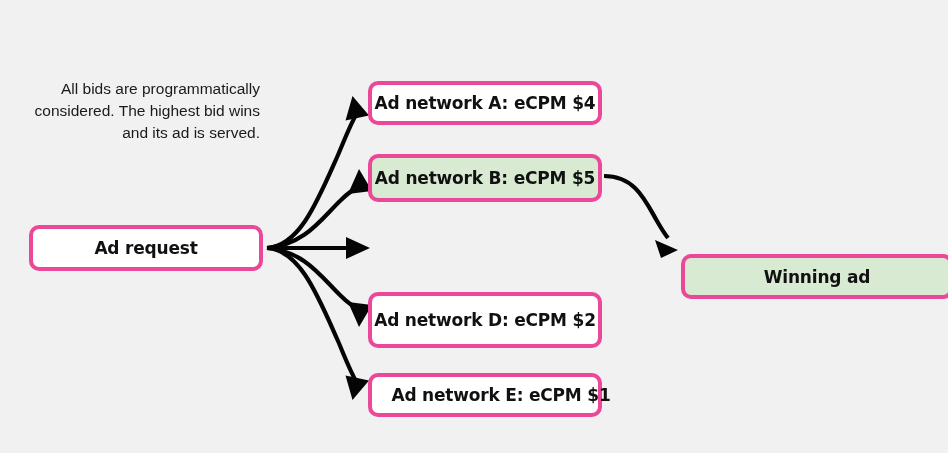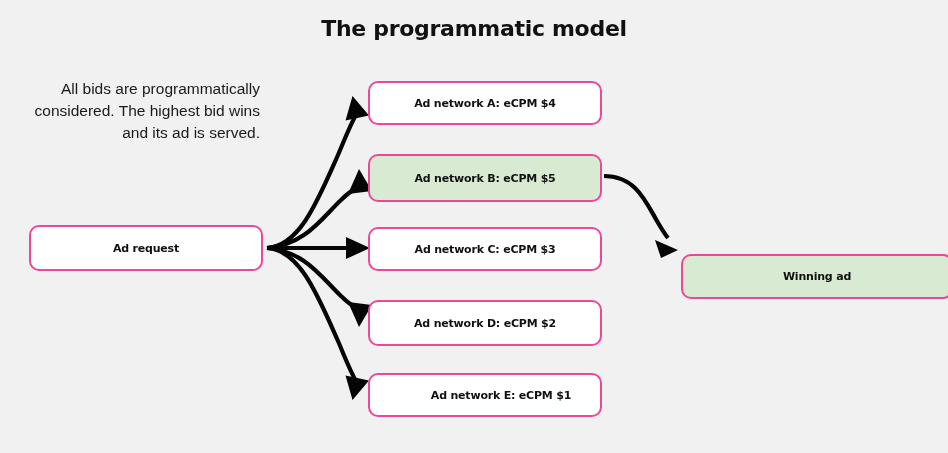--- a/index.html
+++ b/index.html
@@ -39,28 +39,28 @@
     text-align: right;
     font-family: "Liberation Sans", sans-serif;
     font-weight: normal;
     font-size: 15.5px;
     line-height: 22px;
     color: #1a1a1a;
   }
   .node {
     position: absolute;
     box-sizing: border-box;
-    border: 2px solid #ec4899;
+    border: 4px solid #ec4899;
     border-radius: 10px;
     display: flex;
     align-items: center;
     justify-content: center;
     font-family: "DejaVu Sans", sans-serif;
     font-weight: bold;
-    font-size: 11px;
+    font-size: 17px;
     letter-spacing: -0.2px;
     color: #111111;
     background: #ffffff;
   }
   .node.green {
     background: #d9ead3;
   }
   .node-label {
     white-space: nowrap;
   }
@@ -80,21 +80,20 @@
   }
   #arrows polygon {
     fill: #050505;
   }
 </style>
 </head>
 <body>
 
 <div id="canvas">
 
-  <div class="title">The programmatic model</div>
 
   <div class="description">All bids are programmatically considered. The highest bid wins and its ad is served.</div>
 
   <svg id="arrows" viewBox="0 0 948 453" xmlns="http://www.w3.org/2000/svg">
 
     <g>
       <path d="M267,248 C300,246 318,200 338,155 C344,141 350,125 357,113"></path>
       <polygon points="352.5,96 369,115.5 345.5,120.5"></polygon>
     </g>
 
@@ -129,25 +128,22 @@
   </div>
 
   <div class="node" style="left:368px; top:81px; width:234px; height:44px;">
     <span class="node-label">Ad network A: eCPM $4</span>
   </div>
 
   <div class="node green" style="left:368px; top:154px; width:234px; height:48px;">
     <span class="node-label">Ad network B: eCPM $5</span>
   </div>
 
-  <div class="node" style="left:368px; top:227px; width:234px; height:44px;">
-    <span class="node-label">Ad network C: eCPM $3</span>
-  </div>
 
-  <div class="node" style="left:368px; top:300px; width:234px; height:46px;">
+  <div class="node" style="left:368px; top:292px; width:234px; height:56px;">
     <span class="node-label">Ad network D: eCPM $2</span>
   </div>
 
   <div class="node" style="left:368px; top:373px; width:234px; height:44px;padding-left:32px;">
     <span class="node-label">Ad network E: eCPM $1</span>
   </div>
 
   <div class="node green" style="left:681px; top:226px; width:272px; height:45px;margin-top:28px;">
     <span class="node-label">Winning ad</span>
   </div>

